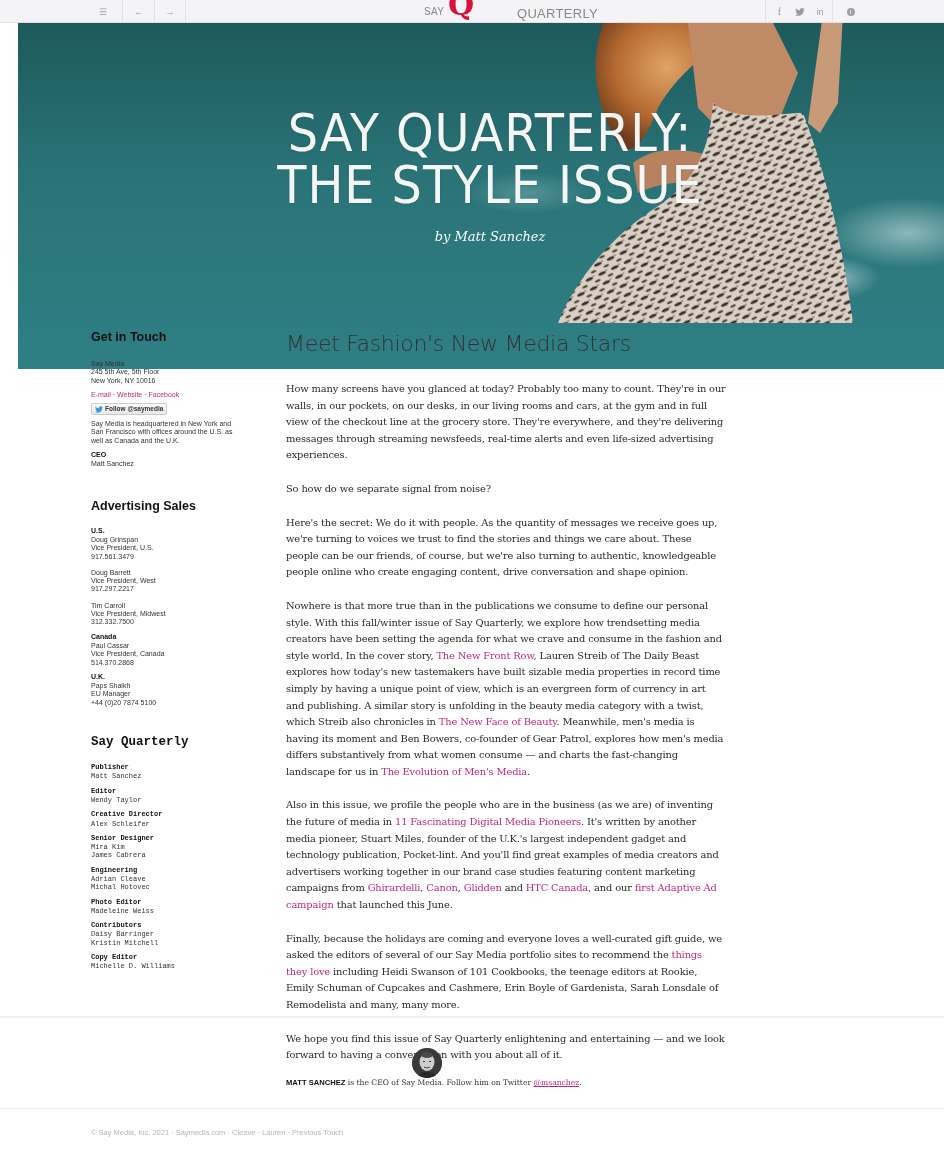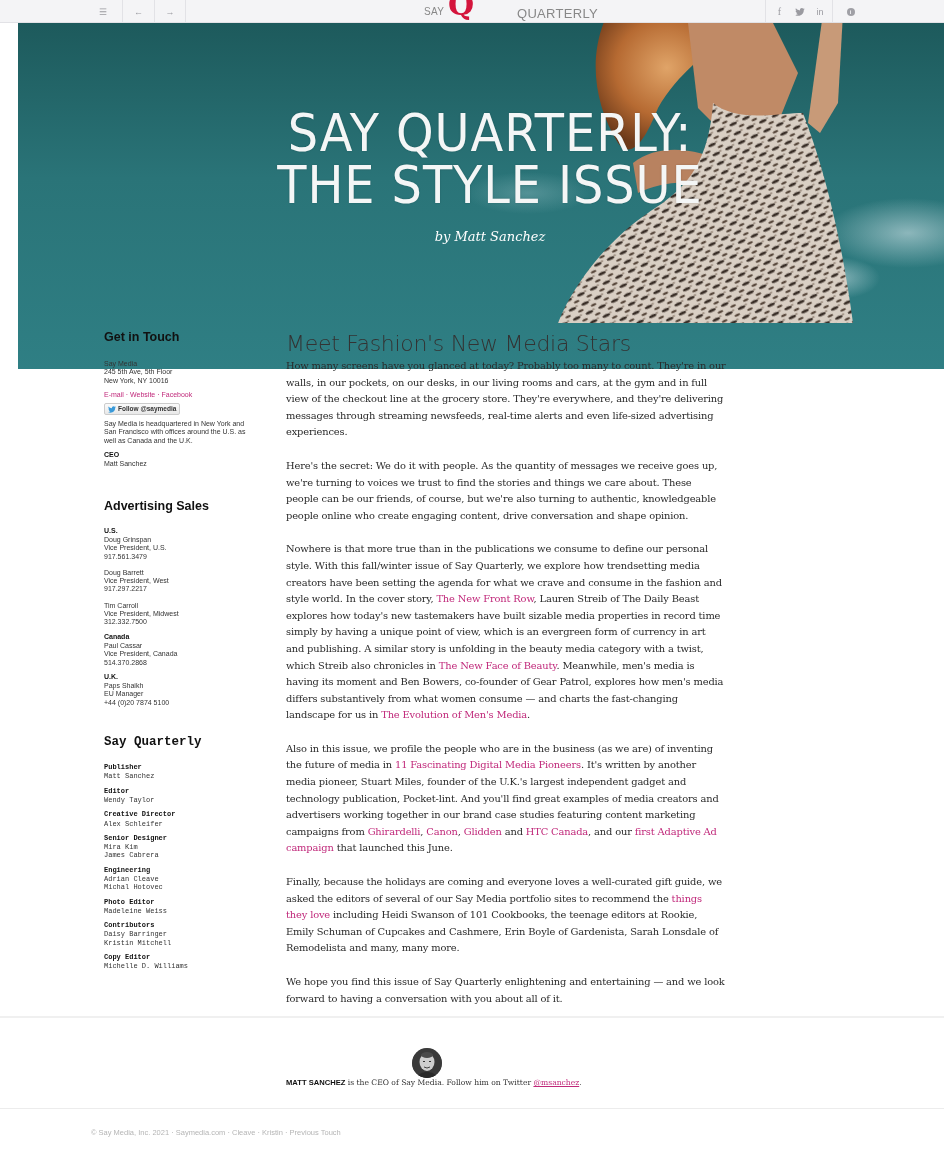--- a/index.html
+++ b/index.html
@@ -27,33 +27,33 @@
       radial-gradient(ellipse 120px 50px at 890px 210px, rgba(220,235,240,0.55), rgba(220,235,240,0) 70%),
       radial-gradient(ellipse 60px 30px at 820px 255px, rgba(220,235,240,0.5), rgba(220,235,240,0) 70%),
       radial-gradient(ellipse 90px 30px at 510px 170px, rgba(160,200,205,0.35), rgba(160,200,205,0) 70%),
       linear-gradient(180deg, #1d5a5c 0%, #2a7478 45%, #2f7f84 100%); }
   .hero-figure { position: absolute; left: 520px; top: -10px; width: 340px; height: 310px; }
   .hero-title { position: absolute; left: 0; top: 84px; width: 944px; text-align: center; color: #f4f6f6; font-family: "DejaVu Sans", sans-serif; font-weight: 200; font-size: 52px; line-height: 52px; letter-spacing: 1px; transform: scaleX(0.92); transform-origin: 472px 0; text-shadow: 0 0 2px rgba(0,0,0,0.2); }
   .hero-title span { display: block; font-weight: normal; -webkit-text-stroke: 0; }
   .hero-byline { position: absolute; left: 0; top: 206px; width: 944px; text-align: center; color: #fff; font-family: "DejaVu Serif", serif; font-style: italic; font-size: 13px; }
 
   
-  .sidebar { position: absolute; left: 104px; top: 330px; width: 150px; font-size: 7px; line-height: 8.3px; color: #333; }
+  .sidebar { position: absolute; left: 91px; top: 330px; width: 150px; font-size: 7px; line-height: 8.3px; color: #333; }
   .sb-h { font-size: 12.5px; font-weight: bold; color: #111; line-height: 15px; margin-bottom: 15px; }
   .sb-sec { margin-bottom: 24px; }
   .sb-label { font-weight: bold; color: #111; margin-top: 6px; margin-bottom: 1px; }
   .sb-block { margin-bottom: 6px; }
   .sb-links { color: #c0287a; margin: 6px 0 4px; }
   .sb-links span { cursor: pointer; }
   .follow-btn { display: inline-flex; align-items: center; border: 1px solid #ccc; border-radius: 2px; background: linear-gradient(#fbfbfb, #e8e8e8); padding: 1px 3px; height: 12px; font-size: 6.5px; font-weight: bold; color: #333; cursor: pointer; margin-bottom: 5px; }
   .follow-btn svg { margin-right: 2px; }
 
   
   .article { position: absolute; left: 286px; top: 330px; width: 440px; }
-  .art-title { font-family: "DejaVu Sans", sans-serif; font-weight: 200; font-size: 22px; color: #333; line-height: 28px; letter-spacing: -0.3px; }
+  .art-title { font-family: "DejaVu Sans", sans-serif; font-weight: 200; font-size: 22px; color: #333; line-height: 28px; letter-spacing: -0.3px; margin-bottom: 23px; }
   .art-p { font-family: "DejaVu Serif", serif; font-size: 9.9px; line-height: 16.6px; color: #2a2a2a; margin-bottom: 17px; letter-spacing: -0.15px; }
   .lnk { color: #c0287a; cursor: pointer; }
 
   .divider1 { position: absolute; left: 0; top: 1016px; width: 944px; height: 2px; background: #f0f0f0; }
   .author { position: absolute; left: 286px; top: 1048px; display: flex; align-items: center; flex-direction: column; }
   .avatar { width: 30px; height: 30px; border-radius: 50%; background: radial-gradient(circle at 50% 45%, #d8d8d8 0%, #8a8a8a 45%, #333 75%); margin-right: 13px; overflow: hidden; position: relative; }
   .author-text { font-family: "DejaVu Serif", serif; font-size: 7.6px; color: #333; }
   .author-name { font-family: "Liberation Sans", sans-serif; font-weight: bold; color: #111; }
   .author-handle { color: #c0287a; text-decoration: underline; cursor: pointer; }
   .divider2 { position: absolute; left: 0; top: 1108px; width: 944px; height: 1px; background: #ececec; }
@@ -222,20 +222,21 @@
     <div class="sb-label">Copy Editor</div>
     <div class="sb-block">
         <div>Michelle D. Williams</div>
       </div>
   </div>
 </div>
 
 <div class="article">
   <h1 class="art-title">Meet Fashion's New Media Stars</h1>
   <p class="art-p">How many screens have you glanced at today? Probably too many to count. They're in our walls, in our pockets, on our desks, in our living rooms and cars, at the gym and in full view of the checkout line at the grocery store. They're everywhere, and they're delivering messages through streaming newsfeeds, real-time alerts and even life-sized advertising experiences.</p>
+  <p class="art-p">So how do we separate signal from noise?</p>
   <p class="art-p">Here's the secret: We do it with people. As the quantity of messages we receive goes up, we're turning to voices we trust to find the stories and things we care about. These people can be our friends, of course, but we're also turning to authentic, knowledgeable people online who create engaging content, drive conversation and shape opinion.</p>
   <p class="art-p"><span>Nowhere is that more true than in the publications we consume to define our personal style. With this fall/winter issue of Say Quarterly, we explore how trendsetting media creators have been setting the agenda for what we crave and consume in the fashion and style world. In the cover story, </span><span class="lnk">The New Front Row</span><span>, Lauren Streib of The Daily Beast explores how today's new tastemakers have built sizable media properties in record time simply by having a unique point of view, which is an evergreen form of currency in art and publishing. A similar story is unfolding in the beauty media category with a twist, which Streib also chronicles in </span><span class="lnk">The New Face of Beauty</span><span>. Meanwhile, men's media is having its moment and Ben Bowers, co-founder of Gear Patrol, explores how men's media differs substantively from what women consume — and charts the fast-changing landscape for us in </span><span class="lnk">The Evolution of Men's Media</span><span>.</span></p>
   <p class="art-p"><span>Also in this issue, we profile the people who are in the business (as we are) of inventing the future of media in </span><span class="lnk">11 Fascinating Digital Media Pioneers</span><span>. It's written by another media pioneer, Stuart Miles, founder of the U.K.'s largest independent gadget and technology publication, Pocket-lint. And you'll find great examples of media creators and advertisers working together in our brand case studies featuring content marketing campaigns from </span><span class="lnk">Ghirardelli</span><span>, </span><span class="lnk">Canon</span><span>, </span><span class="lnk">Glidden</span><span> and </span><span class="lnk">HTC Canada</span><span>, and our </span><span class="lnk">first Adaptive Ad campaign</span><span> that launched this June.</span></p>
   <p class="art-p"><span>Finally, because the holidays are coming and everyone loves a well-curated gift guide, we asked the editors of several of our Say Media portfolio sites to recommend the </span><span class="lnk">things they love</span><span> including Heidi Swanson of 101 Cookbooks, the teenage editors at Rookie, Emily Schuman of Cupcakes and Cashmere, Erin Boyle of Gardenista, Sarah Lonsdale of Remodelista and many, many more.</span></p>
   <p class="art-p">We hope you find this issue of Say Quarterly enlightening and entertaining — and we look forward to having a conversation with you about all of it.</p>
 </div>
 
 <div class="divider1"></div>
 
 <div class="author">
@@ -251,14 +252,14 @@
     </svg>
   </div>
   <div class="author-text">
     <span class="author-name">MATT SANCHEZ</span><span> is the CEO of Say Media. Follow him on Twitter </span><span class="author-handle">@msanchez</span><span>.</span>
   </div>
 </div>
 
 <div class="divider2"></div>
 
 <div class="footer">
-  <span>© Say Media, Inc. 2021</span><span> · </span><span class="fl">Saymedia.com</span><span> · </span><span class="fl">Cleave</span><span> · </span><span class="fl">Kristin</span><span> · </span><span class="fl">Previous Touch</span>
+  <span>© Say Media, Inc. 2021</span><span> · </span><span class="fl">Saymedia.com</span><span> · </span><span class="fl">Cleave</span><span> · </span><span class="fl">Lauren</span><span> · </span><span class="fl">Previous Touch</span>
 </div>
 
 </body></html>

